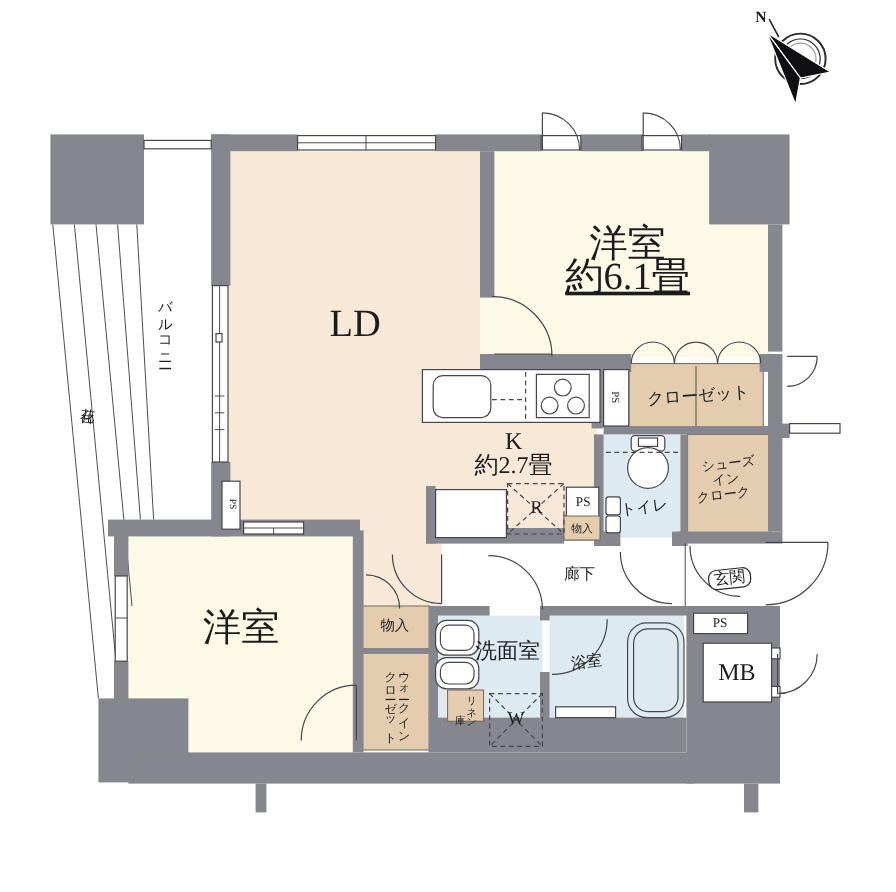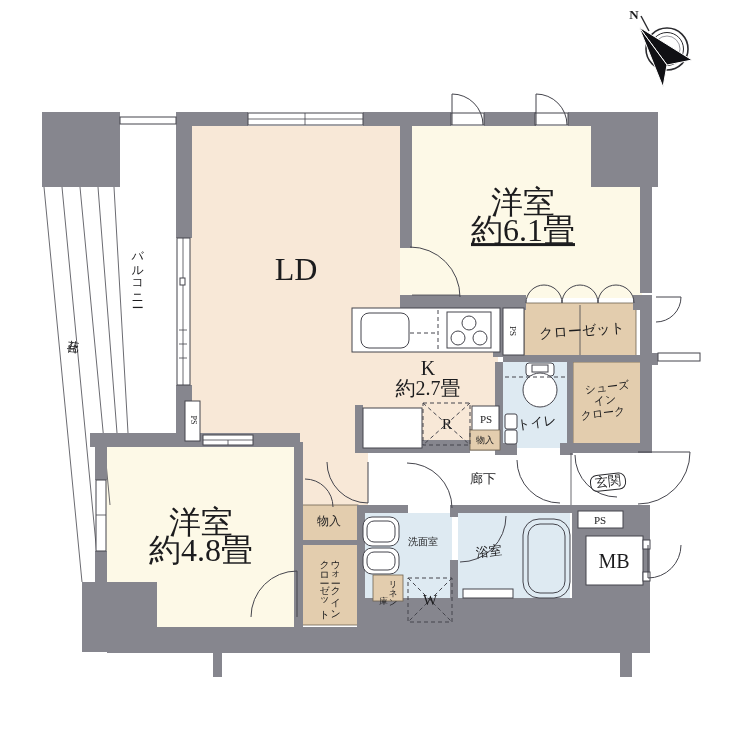--- a/index.html
+++ b/index.html
@@ -212,38 +212,37 @@
     <path d="M641 16 L649 31" stroke="#2a2a2e" stroke-width="1.4" fill="none"></path>
   </g>
 </svg>
 
   <div class="lbl big" style="left:296px;top:270px;">LD</div>
 
   <div class="lbl big" style="left:523px;top:203px;">洋室</div>
   <div class="lbl big" style="left:523px;top:231px;text-decoration:underline;">約6.1畳</div>
 
   <div class="lbl big" style="left:201px;top:523px;">洋室</div>
-  <div class="lbl big" style="left:201px;top:551px;">約4.8畳</div>
 
   <div class="lbl mid" style="left:428px;top:368px;">K</div>
   <div class="lbl mid" style="left:428px;top:388px;">約2.7畳</div>
 
   <div class="lbl" style="left:582px;top:331px;font-size:14px;transform:translate(-50%,-50%) rotate(-4deg);">クローゼット</div>
 
   <div class="lbl" style="left:607px;top:387px;font-size:11px;transform:translate(-50%,-50%) rotate(-7deg);">シューズ</div>
   <div class="lbl" style="left:605px;top:400px;font-size:11px;transform:translate(-50%,-50%) rotate(-7deg);">イン</div>
   <div class="lbl" style="left:603px;top:413px;font-size:11px;transform:translate(-50%,-50%) rotate(-7deg);">クローク</div>
 
   <div class="lbl sm" style="left:537px;top:423px;transform:translate(-50%,-50%) rotate(-8deg);">トイレ</div>
 
   <div class="lbl sm bubble" style="left:608px;top:482px;transform:translate(-50%,-50%) rotate(-6deg);">玄関</div>
 
   <div class="lbl sm" style="left:483px;top:479px;">廊下</div>
 
-  <div class="lbl" style="left:423px;top:542px;font-size:10px;">洗面室</div>
+  <div class="lbl" style="left:423px;top:542px;font-size:18px;">洗面室</div>
 
   <div class="lbl sm" style="left:489px;top:552px;transform:translate(-50%,-50%) rotate(-7deg);">浴室</div>
 
   <div class="lbl" style="left:430px;top:600px;font-size:15px;">W</div>
   <div class="lbl" style="left:447px;top:424px;font-size:15px;">R</div>
 
   <div class="lbl tiny" style="left:485px;top:440px;">物入</div>
   <div class="lbl" style="left:329px;top:522px;font-size:12px;">物入</div>
 
   <div class="lbl vert" style="left:330px;top:584px;font-size:10px;">

